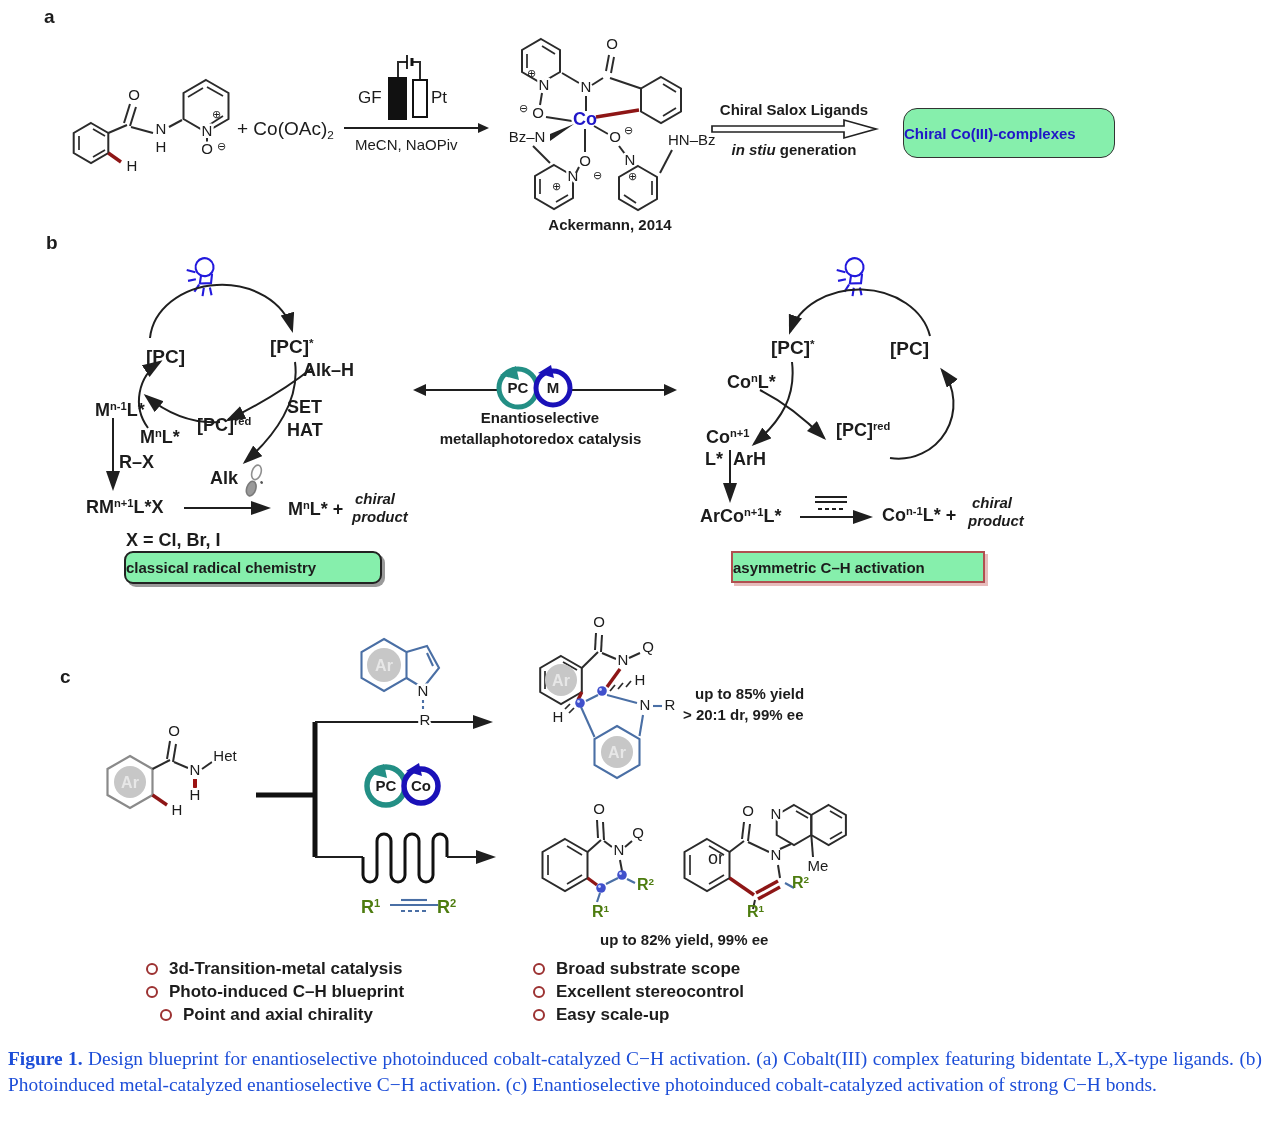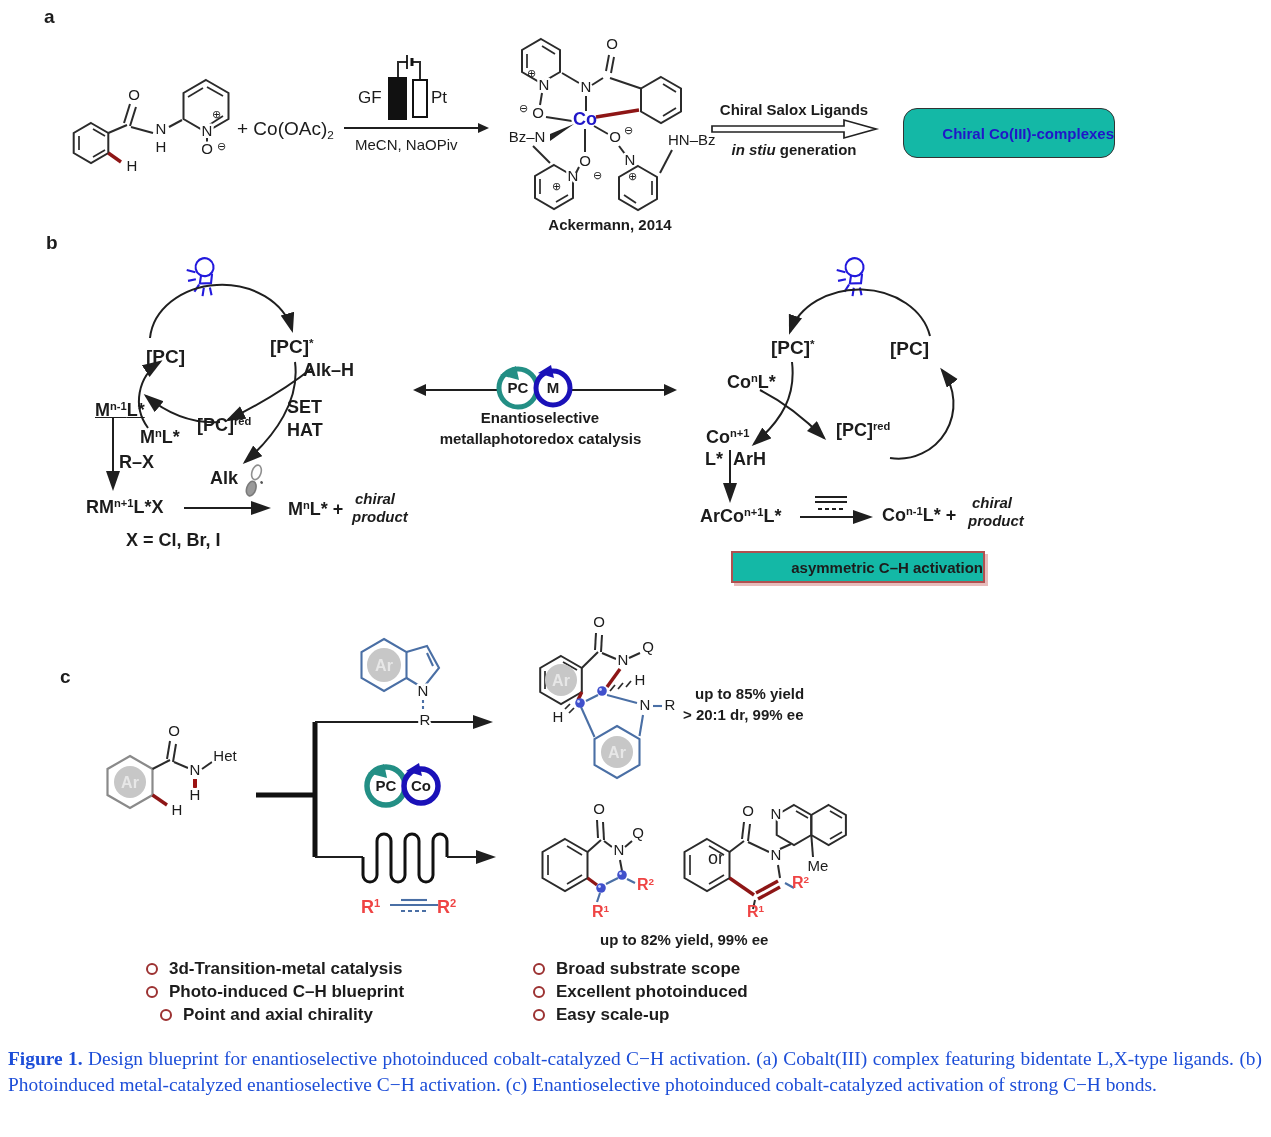--- a/index.html
+++ b/index.html
@@ -4,26 +4,26 @@
 <style>
   html,body{margin:0;padding:0;background:#fff;}
   #fig{position:relative;width:1271px;height:1137px;background:#fff;overflow:hidden;
        font-family:"Liberation Sans",sans-serif;color:#1c1c1c;}
   .t{position:absolute;font:700 18px "Liberation Sans",sans-serif;color:#1c1c1c;white-space:nowrap;}
   .rg{font-weight:400;}
   .s16{font-size:16px;} .s17{font-size:15px;} .s19{font-size:19px;}
   .it{font-style:italic;}
   .ctr{text-align:center;}
   .blue{color:#2016c8;}
-  .sblue{color:#ef4444;}
+  .sblue{color:#4d7c0f;}
   .panlab{font:700 19px "Liberation Sans",sans-serif;}
   sup{font-size:62%;position:relative;top:-0.55em;vertical-align:baseline;line-height:0;}
   sub{font-size:62%;position:relative;top:0.3em;vertical-align:baseline;line-height:0;}
-  .box{position:absolute;display:flex;align-items:center;justify-content:flex-end;
-       border-radius:9px;background:#14b8a6;}
+  .box{position:absolute;display:flex;align-items:center;justify-content:flex-start;
+       border-radius:9px;background:#86efac;}
   .box-black{border:2px solid #222;box-shadow:3px 3px 0 #9a9a9a;}
   .box-red{border:2px solid #b05050;box-shadow:3px 3px 0 #e7bcbc;border-radius:0;}
   .box-result{border:1.8px solid #333;border-radius:14px;}
   svg{position:absolute;overflow:visible;}
   svg text{font-family:"Liberation Sans",sans-serif;font-size:15px;fill:#1c1c1c;font-weight:400;}
   .halo{paint-order:stroke;stroke:#fff;stroke-width:5px;stroke-linejoin:round;}
   .bond{stroke:#2b2b2b;stroke-width:2;fill:none;}
   .thin{stroke-width:1.7;}
   .redb{stroke:#8e1616;stroke-width:3.4;fill:none;}
   .grayb{stroke:#8a8a8a;stroke-width:2.2;fill:none;}
@@ -197,29 +197,32 @@
       <circle cx="182" cy="230" r="1.4" fill="#555"></circle>
     </g>
   </svg>
 
   <div class="t s19" style="left:146px;top:346px;">[PC]</div>
   <div class="t s19" style="left:270px;top:336px;">[PC]<sup>*</sup></div>
   <div class="t" style="left:303px;top:360px;">Alk–H</div>
   <div class="t" style="left:287px;top:397px;">SET</div>
   <div class="t" style="left:287px;top:420px;">HAT</div>
   <div class="t" style="left:197px;top:415px;">[PC]<sup>red</sup></div>
-  <div class="t" style="left:95px;top:400px;text-decoration:underline;">M<sup>n-1</sup>L*</div>
+  <div class="t" style="left:95px;top:400px;">M<sup>n-1</sup>L*</div>
   <div class="t" style="left:140px;top:427px;">M<sup>n</sup>L*</div>
   <div class="t" style="left:119px;top:452px;">R–X</div>
   <div class="t" style="left:210px;top:468px;">Alk</div>
   <div class="t" style="left:86px;top:497px;">RM<sup>n+1</sup>L*X</div>
   <div class="t" style="left:288px;top:499px;">M<sup>n</sup>L* +</div>
   <div class="t it s17" style="left:355px;top:490px;">chiral</div>
   <div class="t it s17" style="left:352px;top:508px;">product</div>
   <div class="t" style="left:126px;top:530px;">X = Cl, Br, I</div>
+  <div class="box box-black" style="left:124px;top:551px;width:254px;height:29px;">
+    <span class="t s17" style="position:static;">classical radical chemistry</span>
+  </div>
 
   <svg style="left:410px;top:378px;" width="270" height="24">
     <line class="arc" x1="14" y1="12" x2="256" y2="12"></line>
     <polygon points="16,6 3,12 16,18" fill="#1f1f1f"></polygon>
     <polygon points="254,6 267,12 254,18" fill="#1f1f1f"></polygon>
   </svg>
   <svg style="left:492px;top:360px;" width="95" height="56">
     <circle cx="26" cy="28" r="19" fill="#fff" stroke="#238f85" stroke-width="5"></circle>
     <polygon points="8,15 24,6 27,20" fill="#238f85"></polygon>
     <circle cx="61" cy="28" r="17" fill="#fff" stroke="#1a11b8" stroke-width="5"></circle>
@@ -443,21 +446,21 @@
   <div class="bullet-row" style="left:160px;top:1004px;align-items:center;">
     <span class="bullet"></span>
     <span class="txt">Point and axial chirality</span>
   </div>
   <div class="bullet-row" style="left:533px;top:958px;">
     <span class="bullet"></span>
     <span class="txt">Broad substrate scope</span>
   </div>
   <div class="bullet-row" style="left:533px;top:981px;">
     <span class="bullet"></span>
-    <span class="txt">Excellent photoinduced</span>
+    <span class="txt">Excellent stereocontrol</span>
   </div>
   <div class="bullet-row" style="left:533px;top:1004px;">
     <span class="bullet"></span>
     <span class="txt">Easy scale-up</span>
   </div>
 
   <div class="caption">
     <span class="cap-label">Figure 1.</span><span> Design blueprint for enantioselective photoinduced cobalt-catalyzed C−H activation. (a) Cobalt(III) complex featuring bidentate L,X-type ligands. (b) Photoinduced metal-catalyzed enantioselective C−H activation. (c) Enantioselective photoinduced cobalt-catalyzed activation of strong C−H bonds.</span>
   </div>
 

